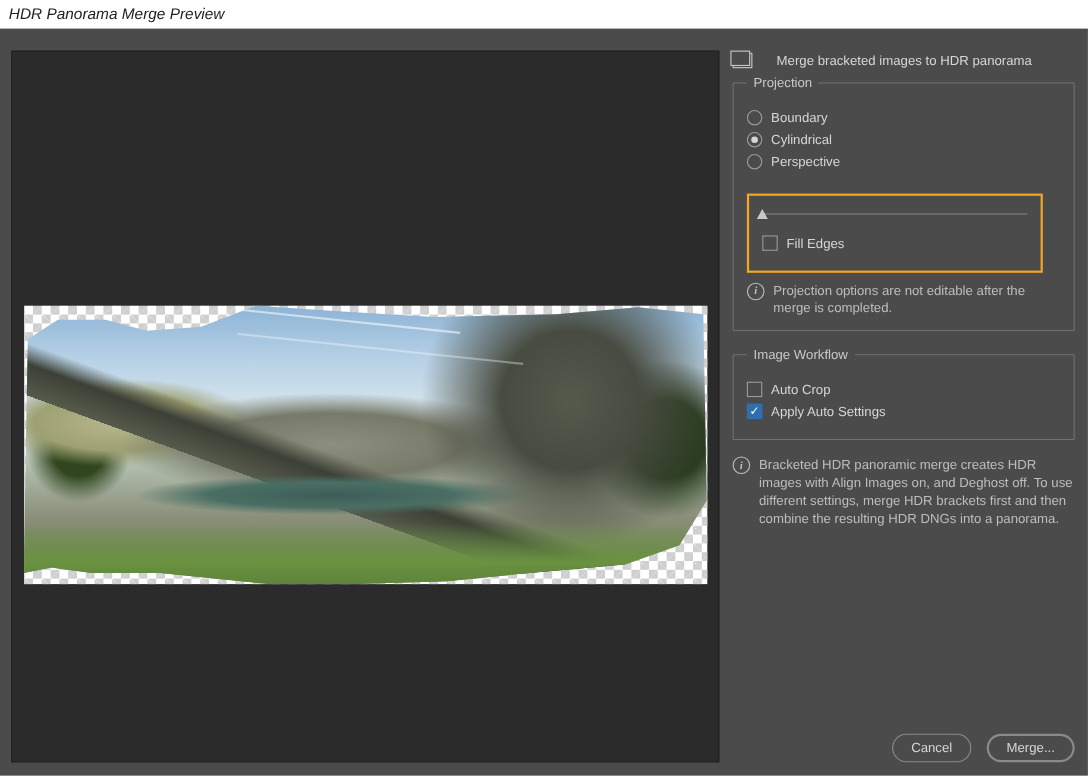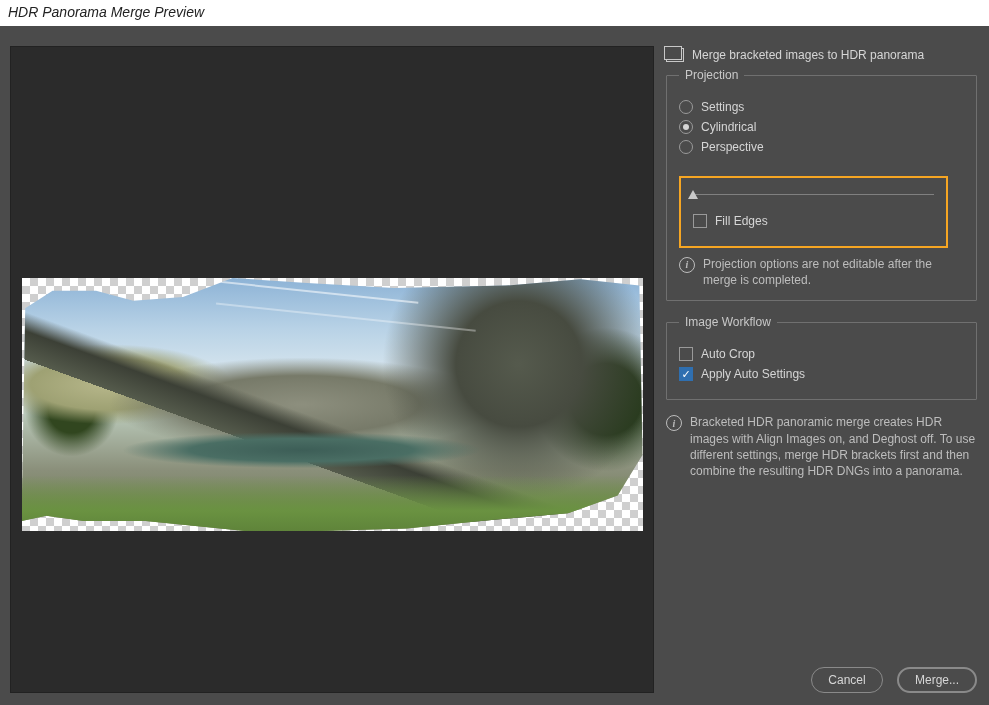--- a/index.html
+++ b/index.html
@@ -90,21 +90,21 @@
 
   .right {
     flex: 1;
     padding: 22px 12px 12px 4px;
     box-sizing: border-box;
     position: relative;
   }
   .header-line {
     display: flex;
     align-items: center;
-    gap: 8px;
+    gap: 22px;
     margin-bottom: 6px;
   }
   .stack-icon {
     width: 16px; height: 12px;
     border: 1px solid #c8c8c8;
     position: relative;
   }
   .stack-icon::before {
     content:"";
     position:absolute;
@@ -247,21 +247,21 @@
     <div class="header-line">
       <span class="stack-icon"></span>
       <span>Merge bracketed images to HDR panorama</span>
     </div>
 
     <fieldset>
       <legend>Projection</legend>
 
       <div class="radio-row">
         <span class="radio"></span>
-        <span>Settings</span>
+        <span>Boundary</span>
       </div>
       <div class="radio-row">
         <span class="radio sel"></span>
         <span>Cylindrical</span>
       </div>
       <div class="radio-row">
         <span class="radio"></span>
         <span>Perspective</span>
       </div>
 

